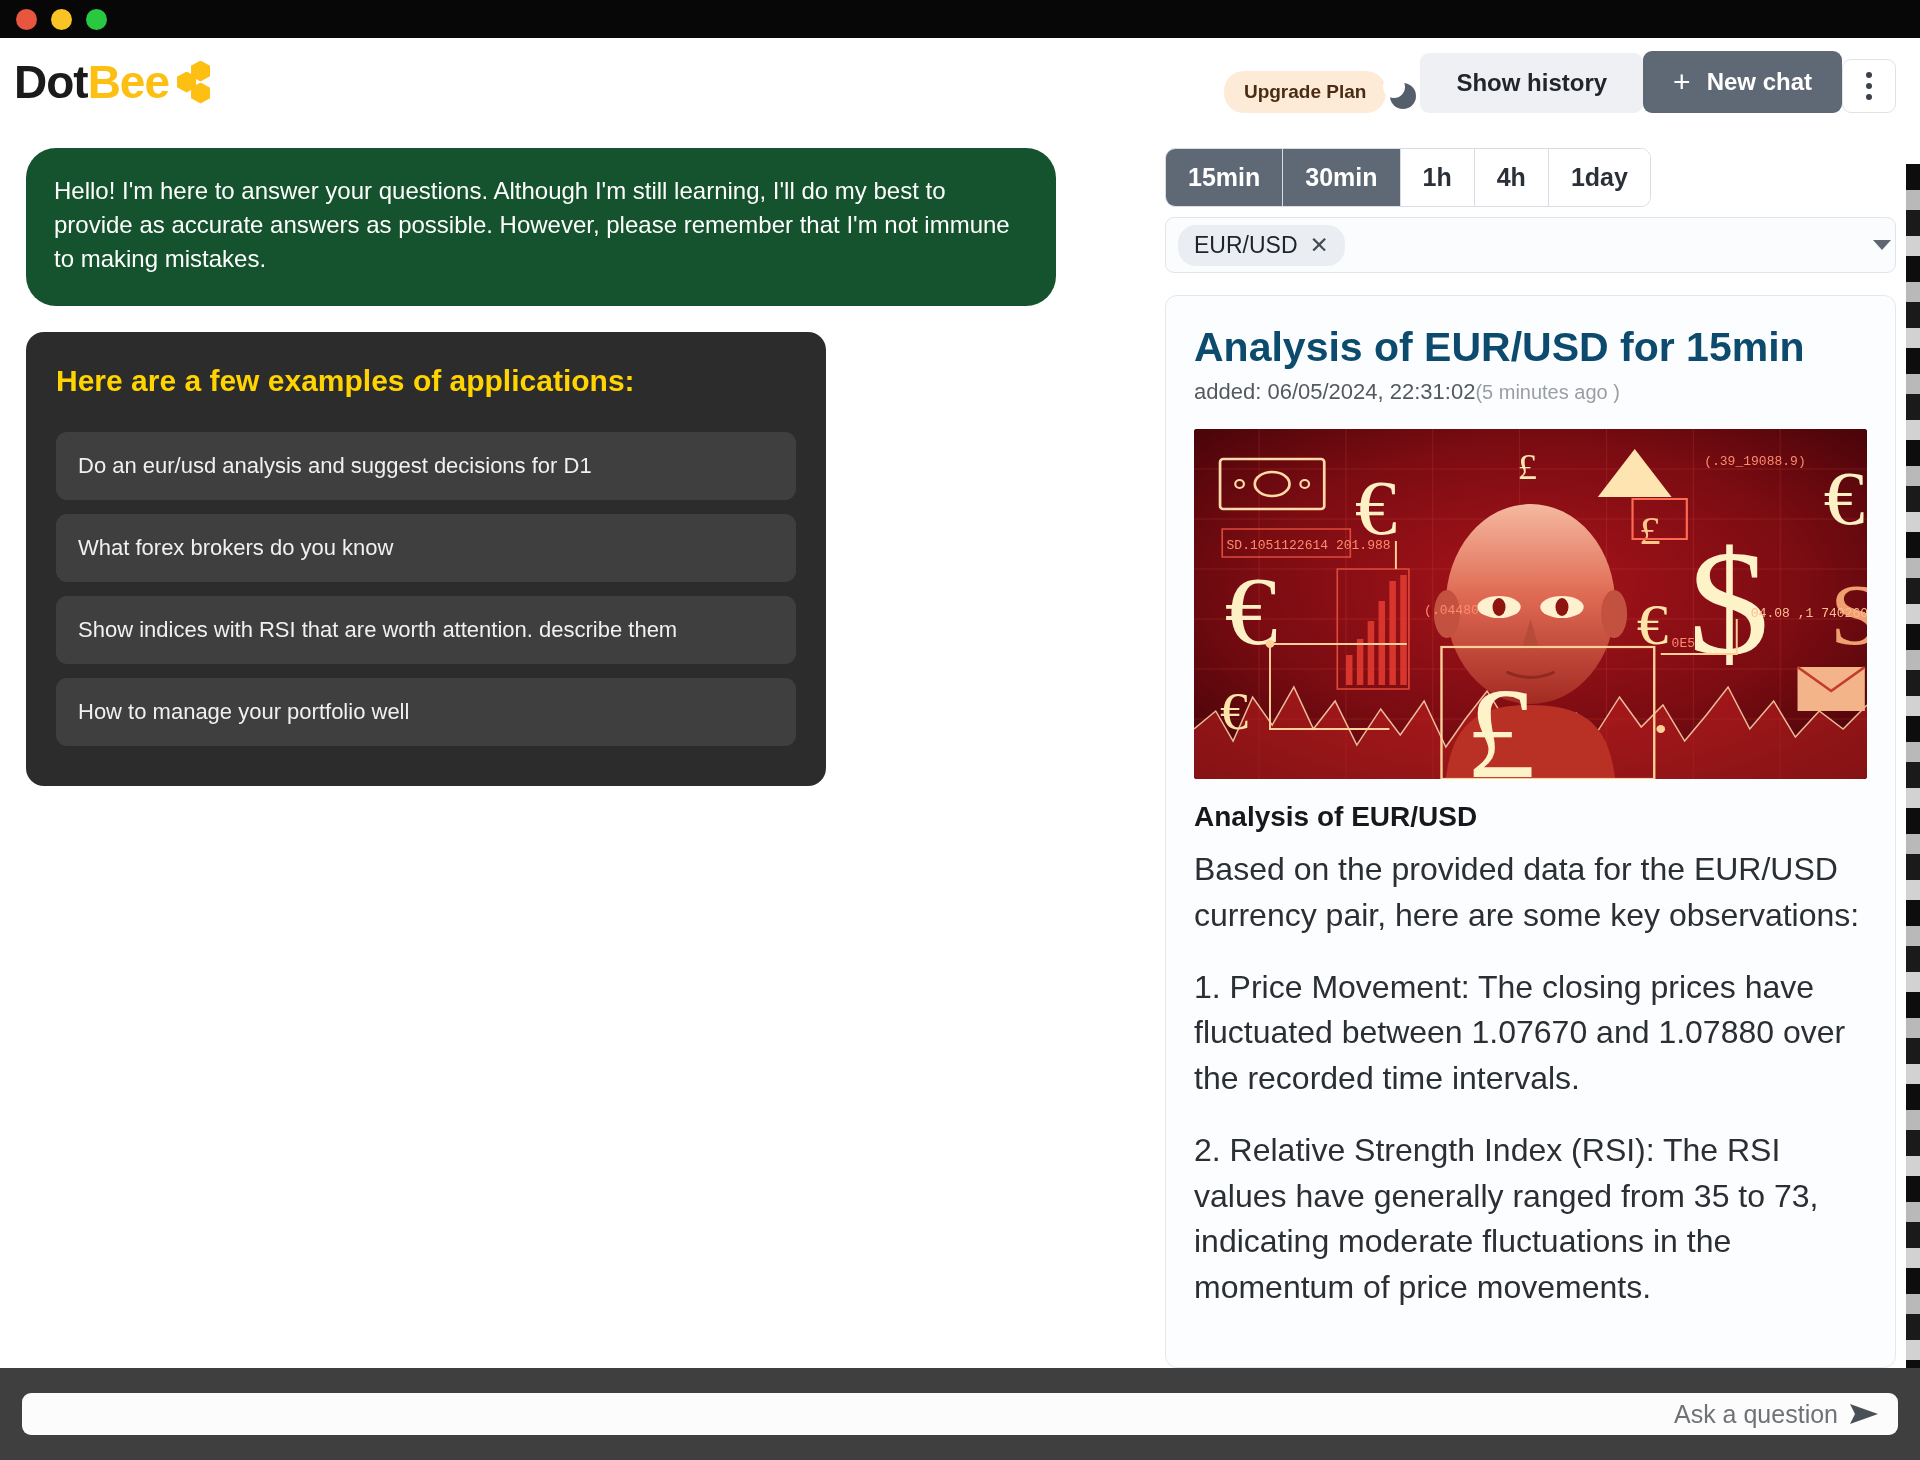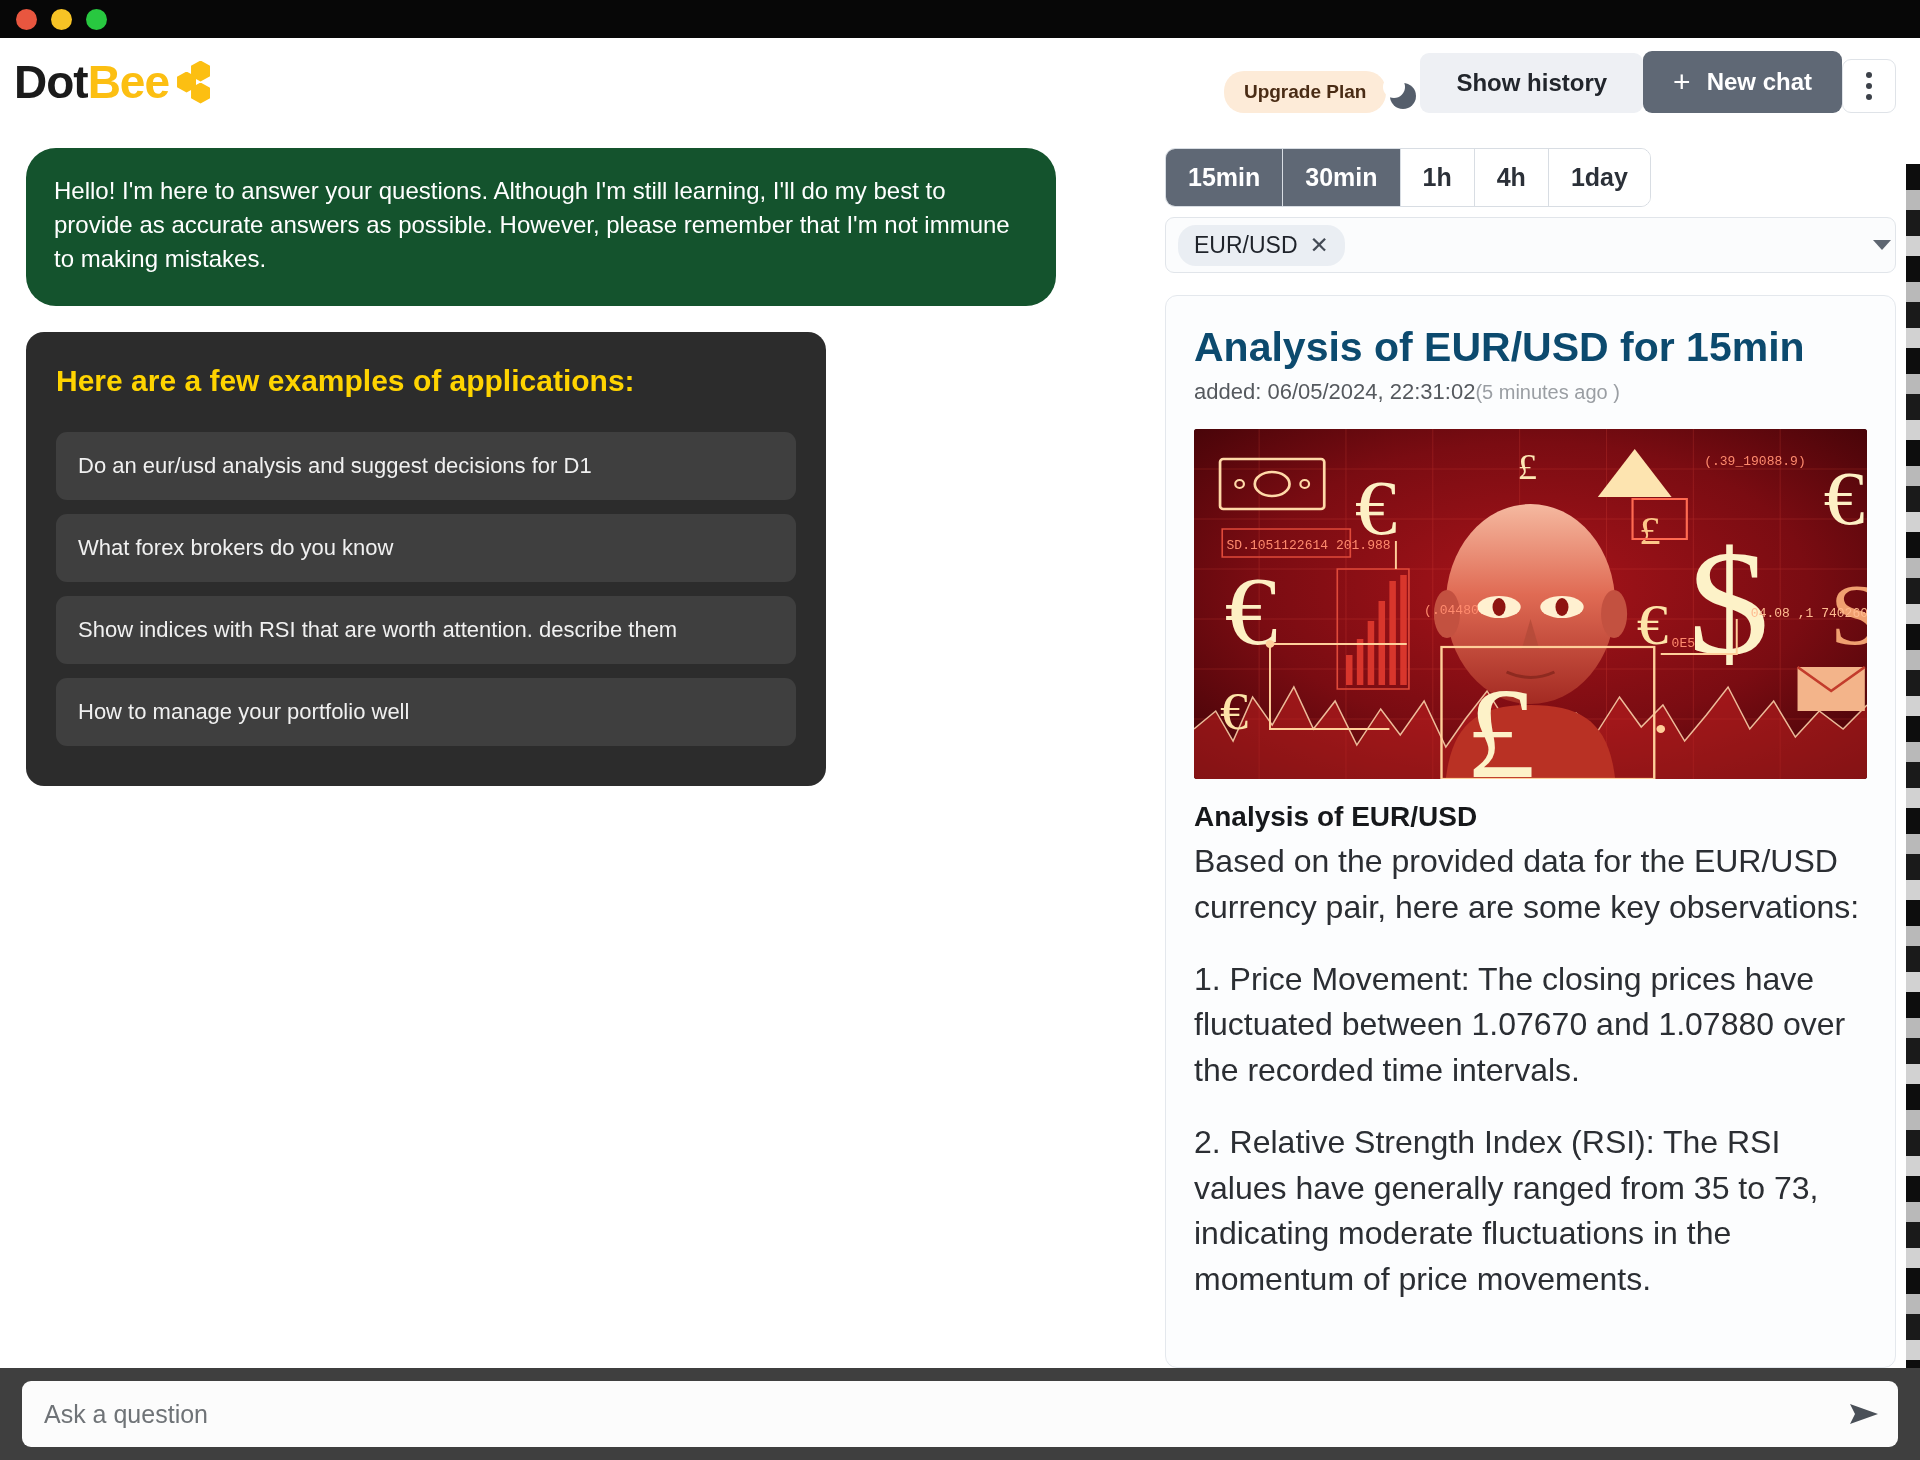--- a/index.html
+++ b/index.html
@@ -263,47 +263,48 @@
     border-radius: 3px;
     overflow: hidden;
     position: relative;
     background: #3d0405;
   }
   .thumb svg { display: block; width: 100%; height: 100%; }
 
   .body-head {
     font-size: 28px; font-weight: bold;
     color: #16181b;
-    margin: 22px 0 6px 0;
+    margin: 22px 0 14px 0;
   }
   .body-para {
     font-size: 32px;
     line-height: 1.43;
     color: #2b2e33;
     margin-bottom: 26px;
   }
 
   
   .composer {
     flex: 0 0 92px;
     background: #3f3f3f;
     display: flex; align-items: center;
     padding: 0 22px;
   }
   .composer-input {
     flex: 1;
-    height: 66px;
+    height: 42px;
     background: #fcfcfc;
     border: none;
     border-radius: 9px;
     font-size: 25px;
     color: #1c1e21;
     padding: 0 60px 0 22px;
     font-family: "Liberation Sans", sans-serif;
     outline: none;
+    text-align: right;
   }
   .composer-input::placeholder { color: #6f7377; }
   .composer-wrap { flex: 1; position: relative; display: flex; align-items: center; }
   .send-btn {
     position: absolute; right: 16px;
     width: 36px; height: 28px;
     cursor: pointer;
     display: flex; align-items: center; justify-content: center;
   }
 

